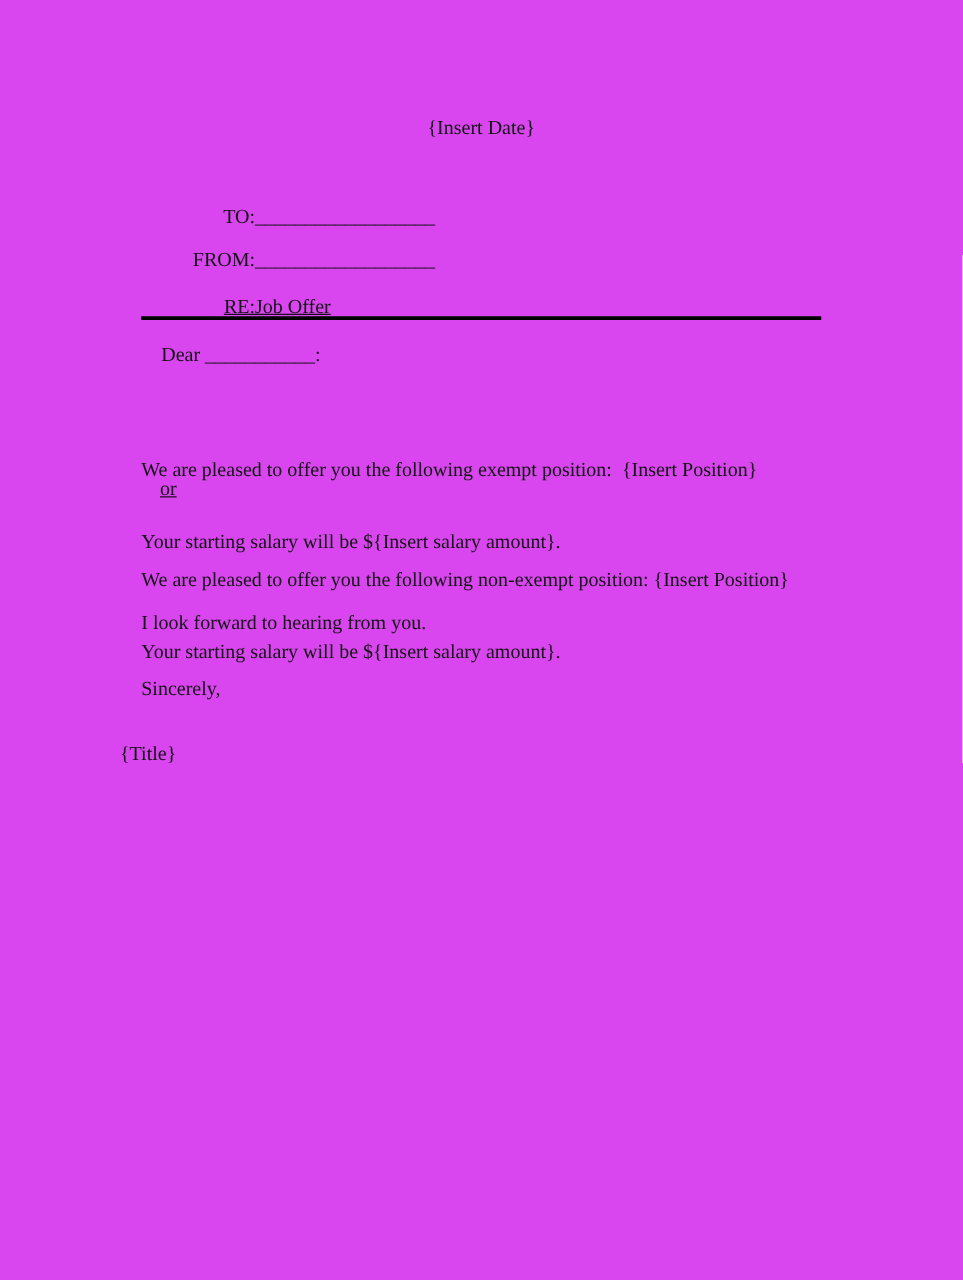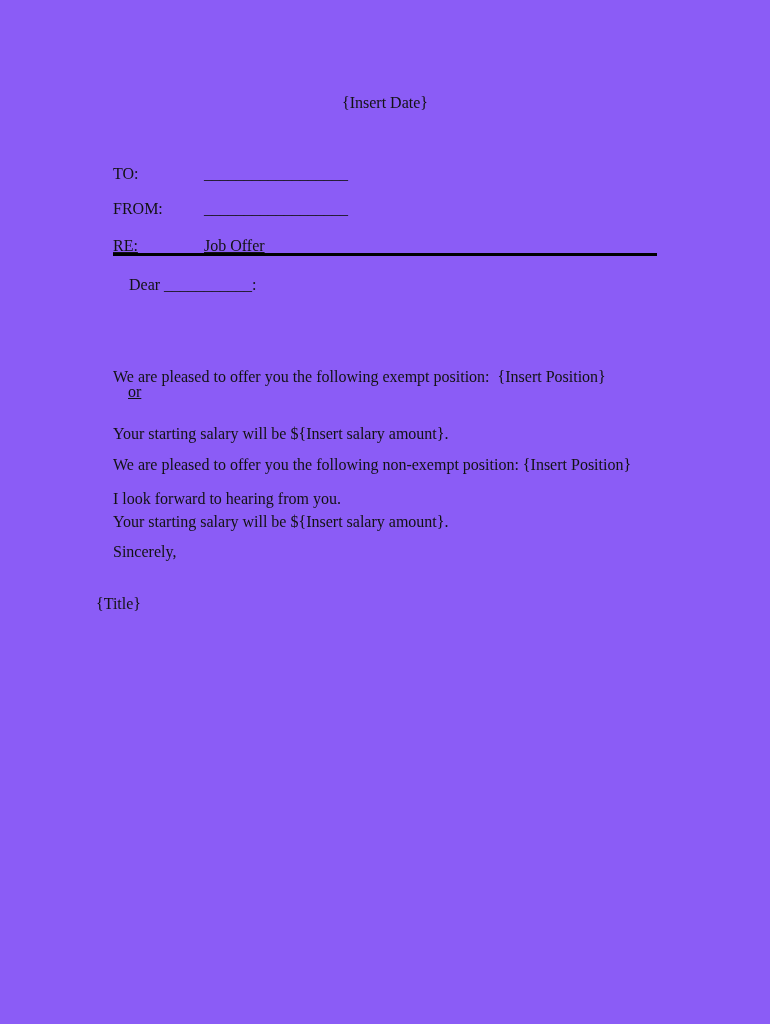--- a/index.html
+++ b/index.html
@@ -5,40 +5,41 @@
   * { margin: 0; padding: 0; box-sizing: border-box; }
   html, body { background: #ffffff; }
   body {
     font-family: "Liberation Serif", "DejaVu Serif", serif;
     color: #121212;
   }
   .page {
     position: relative;
     width: 770px;
     height: 1024px;
-    background: #8b5cf6;
+    background: #d946ef;
     overflow: hidden;
   }
   .txt {
     position: absolute;
     font-size: 16px;
     line-height: 19px;
     white-space: pre-wrap;
     color: #121212;
   }
   .date {
     left: 113px;
     width: 544px;
     top: 93px;
     text-align: center;
   }
   .memo-row {
     left: 113px;
     width: 560px;
     display: flex;
+    text-align: right;
   }
   .memo-row .label { display: inline-block; width: 91px; flex: 0 0 91px; }
   .memo-row .value { display: inline-block; }
   .row-to   { top: 164px; }
   .row-from { top: 199px; }
   .row-re   { top: 236px; text-decoration: underline; }
   .rule {
     position: absolute;
     left: 113px;
     top: 253px;

